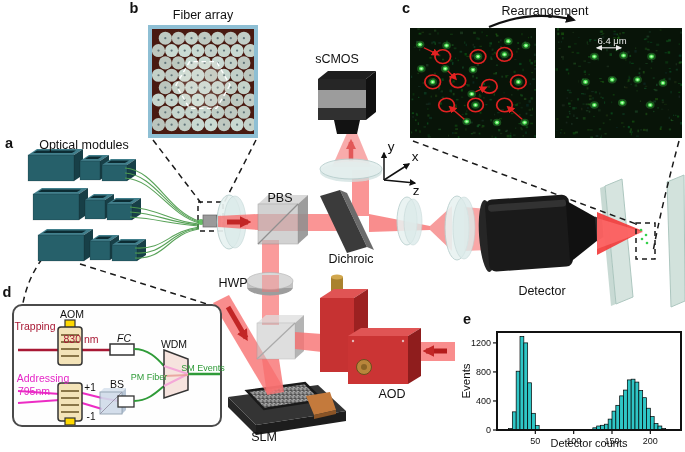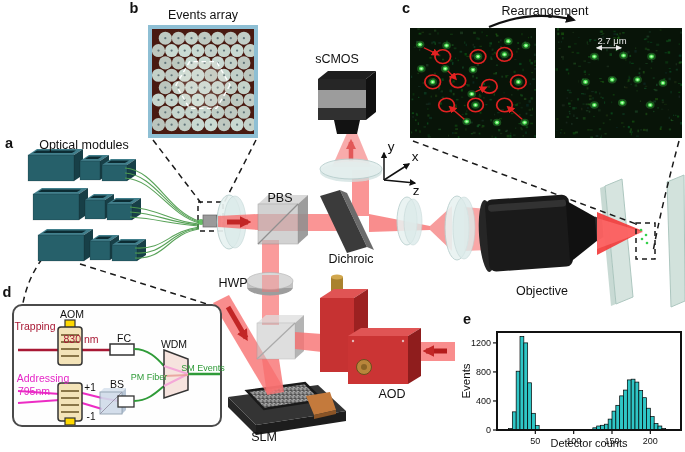--- a/index.html
+++ b/index.html
@@ -967,21 +967,21 @@
         <circle cx="31" cy="70" r="1.9" fill="#49e552"></circle>
         <circle cx="31" cy="70" r="0.9" fill="#d6ffc9" opacity="0.95"></circle>
         <circle cx="53" cy="68" r="3.4" fill="#46e24e" opacity="0.3"></circle>
         <circle cx="53" cy="68" r="1.9" fill="#49e552"></circle>
         <circle cx="53" cy="68" r="0.9" fill="#d6ffc9" opacity="0.95"></circle>
         <circle cx="75" cy="70" r="3.4" fill="#46e24e" opacity="0.3"></circle>
         <circle cx="75" cy="70" r="1.9" fill="#49e552"></circle>
         <circle cx="75" cy="70" r="0.9" fill="#d6ffc9" opacity="0.95"></circle>
         <line x1="33" y1="18" x2="52" y2="18" stroke="#e9e9e9" stroke-width="1" marker-start="url(#mW1)" marker-end="url(#mW1)"></line>
       </svg>
-  <div id="scaleLbl">2.7 μm</div>
+  <div id="scaleLbl">6.4 μm</div>
 </div>
 
 <div id="panelD">
   <svg width="206" height="119" viewBox="0 0 206 119">
     <line x1="4" y1="44" x2="98" y2="44" stroke="#a81834" stroke-width="2.5"></line>
     <g>
       <rect x="51" y="14" width="10" height="8" fill="#ffd900" stroke="#333" stroke-width="1.2"></rect>
       <rect x="44" y="21" width="24" height="38" rx="3" fill="#f3e3b8" stroke="#333" stroke-width="1.5"></rect>
       <line x1="47" y1="29" x2="65" y2="29" stroke="#8a7648" stroke-width="2"></line>
       <line x1="47" y1="36" x2="65" y2="36" stroke="#8a7648" stroke-width="2"></line>
@@ -1018,21 +1018,21 @@
     <g>
       <polygon points="150,44 174,53 174,84 150,92" fill="#f6e3de" stroke="#333" stroke-width="1.5"></polygon>
       <path d="M150,60 L174,68 M150,80 L174,68" stroke="#f4a8d8" stroke-width="2" fill="none"></path>
       <line x1="150" y1="70" x2="174" y2="69" stroke="#e89a94" stroke-width="2" opacity="0.8"></line>
     </g>
     <line x1="174" y1="68" x2="206" y2="68" stroke="#2f9b38" stroke-width="2.5"></line>
   </svg>
   <div class="dl crimson" style="left:21px;top:20px;">Trapping</div>
   <div class="dl crimson" style="left:19px;top:33px;margin-left:48px;">830 nm</div>
   <div class="dl" style="left:58px;top:8px;">AOM</div>
-  <div class="dl" style="left:110px;top:32px;">FC</div>
+  <div class="dl" style="left:110px;top:32px;font-style:italic;">FC</div>
   <div class="dl" style="left:160px;top:38px;">WDM</div>
   <div class="dl green" style="left:135px;top:71px;color:#2f9b38;">PM Fiber</div>
   <div class="dl green" style="left:189px;top:62px;color:#2f9b38;">SM Events</div>
   <div class="dl magenta" style="left:29px;top:72px;">Addressing</div>
   <div class="dl magenta" style="left:20px;top:85px;">795nm</div>
   <div class="dl" style="left:76px;top:81px;font-size:10px;">+1</div>
   <div class="dl" style="left:77px;top:110px;font-size:10px;">-1</div>
   <div class="dl" style="left:103px;top:78px;">BS</div>
 </div>
 
@@ -1080,30 +1080,30 @@
       <text x="36" y="93.96296296296296" text-anchor="end" font-size="9" fill="#111">400</text>
       <line x1="42" y1="61.92592592592593" x2="38" y2="61.92592592592593" stroke="#111" stroke-width="1.2"></line>
       <text x="36" y="64.92592592592592" text-anchor="end" font-size="9" fill="#111">800</text>
       <line x1="42" y1="32.8888888888889" x2="38" y2="32.8888888888889" stroke="#111" stroke-width="1.2"></line>
       <text x="36" y="35.8888888888889" text-anchor="end" font-size="9" fill="#111">1200</text>
     </svg>
 <div id="eventsLbl">Events</div>
 <div id="detLbl">Detector counts</div>
 
 <div class="lbl plett ctr" style="left:134px;top:8px;">b</div>
-<div class="lbl ctr" style="left:203px;top:15px;">Events array</div>
+<div class="lbl ctr" style="left:203px;top:15px;">Fiber array</div>
 <div class="lbl plett ctr" style="left:406px;top:8px;">c</div>
 <div class="lbl ctr" style="left:545px;top:11px;">Rearrangement</div>
 <div class="lbl ctr" style="left:337px;top:59px;">sCMOS</div>
 <div class="lbl plett ctr" style="left:9px;top:143px;">a</div>
 <div class="lbl ctr" style="left:84px;top:145px;">Optical modules</div>
 <div class="lbl ctr" style="left:280px;top:198px;">PBS</div>
 <div class="lbl ctr" style="left:351px;top:259px;">Dichroic</div>
 <div class="lbl ctr" style="left:233px;top:283px;">HWP</div>
-<div class="lbl ctr" style="left:542px;top:291px;">Objective</div>
+<div class="lbl ctr" style="left:542px;top:291px;">Detector</div>
 <div class="lbl ctr" style="left:392px;top:394px;">AOD</div>
 <div class="lbl ctr" style="left:264px;top:437px;">SLM</div>
 <div class="lbl plett ctr" style="left:7px;top:292px;">d</div>
 <div class="lbl plett ctr" style="left:467px;top:319px;">e</div>
 <div class="lbl ctr" style="left:391px;top:147px;font-size:13.5px;">y</div>
 <div class="lbl ctr" style="left:415px;top:157px;font-size:13.5px;">x</div>
 <div class="lbl ctr" style="left:416px;top:191px;font-size:13.5px;">z</div>
 
 </div>
 

